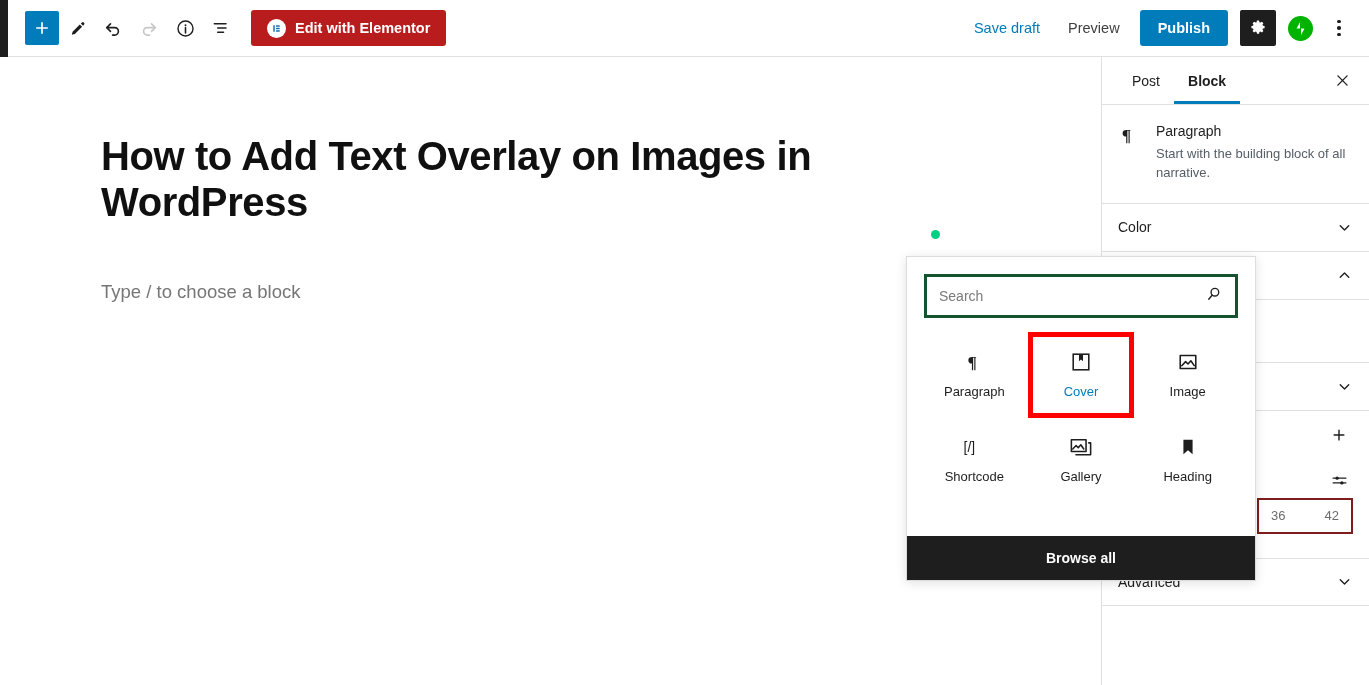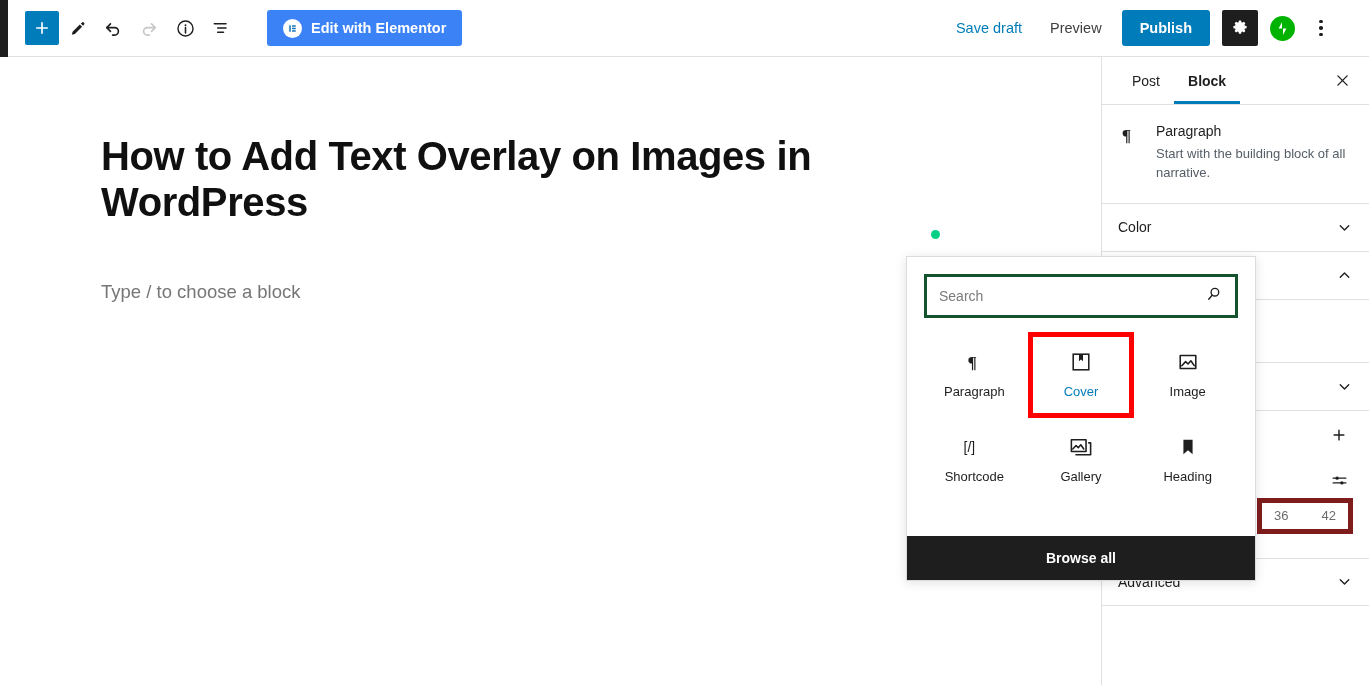--- a/index.html
+++ b/index.html
@@ -24,32 +24,32 @@
   .tb-btn {
     width:36px; height:36px; display:flex; align-items:center; justify-content:center;
     background:transparent; border:none; cursor:pointer; color:#1e1e1e;
   }
   .tb-btn.primary {
     background:#007cba; color:#fff; width:34px; height:34px; border-radius:2px;
   }
   .tb-btn.disabled { color:#bfbfbf; }
   .elementor-btn {
     display:flex; align-items:center; gap:9px;
-    background:#3b82f6; color:#fff; border:none; border-radius:3px;
-    height:36px; padding:0 16px; margin-left:28px;
+    background:#b91c1c; color:#fff; border:none; border-radius:3px;
+    height:36px; padding:0 16px; margin-left:12px;
     font-size:14.5px; font-weight:bold; cursor:pointer;
     font-family:"Liberation Sans", sans-serif;
   }
   .elementor-logo {
     width:19px; height:19px; border-radius:50%;
     background:#fff; display:flex; align-items:center; justify-content:center;
     color:#0f6fb4; font-size:12px; font-weight:bold; line-height:1;
   }
   .hdr-right {
-    margin-left:auto; display:flex; align-items:center; gap:0; padding-right:31px;
+    margin-left:auto; display:flex; align-items:center; gap:0; padding-right:13px;
   }
   .link-btn {
     background:none; border:none; cursor:pointer;
     color:#007cba; font-size:14.5px; padding:8px 14px;
     font-family:"Liberation Sans", sans-serif;
   }
   .link-btn.muted { color:#404040; }
   .publish-btn {
     background:#007cba; color:#fff; border:none; border-radius:3px;
     height:36px; padding:0 18px; font-size:14.5px; font-weight:bold;
@@ -142,21 +142,21 @@
   .typo-row {
     display:flex; align-items:center; justify-content:flex-end;
     padding:0 16px; height:46px;
   }
   .icon-btn-sm {
     background:none; border:none; cursor:pointer; width:28px; height:28px;
     display:flex; align-items:center; justify-content:center; color:#1e1e1e;
   }
   .fontsize-box {
     position:absolute; right:16px; top:0; width:96px; height:36px;
-    border:5px solid #7f1d1d; display:flex; align-items:center;
+    border:2px solid #7f1d1d; display:flex; align-items:center;
     justify-content:space-between; padding:0 12px;
   }
   .fontsize-val { font-size:13px; color:#6c6c6c; }
 
   
   .inserter-popup {
     position:absolute; left:906px; top:256px; width:350px; height:325px;
     background:#fff; border:1px solid #dcdcdc;
     box-shadow: 0 2px 10px rgba(0,0,0,0.12);
     z-index:50; display:flex; flex-direction:column;

